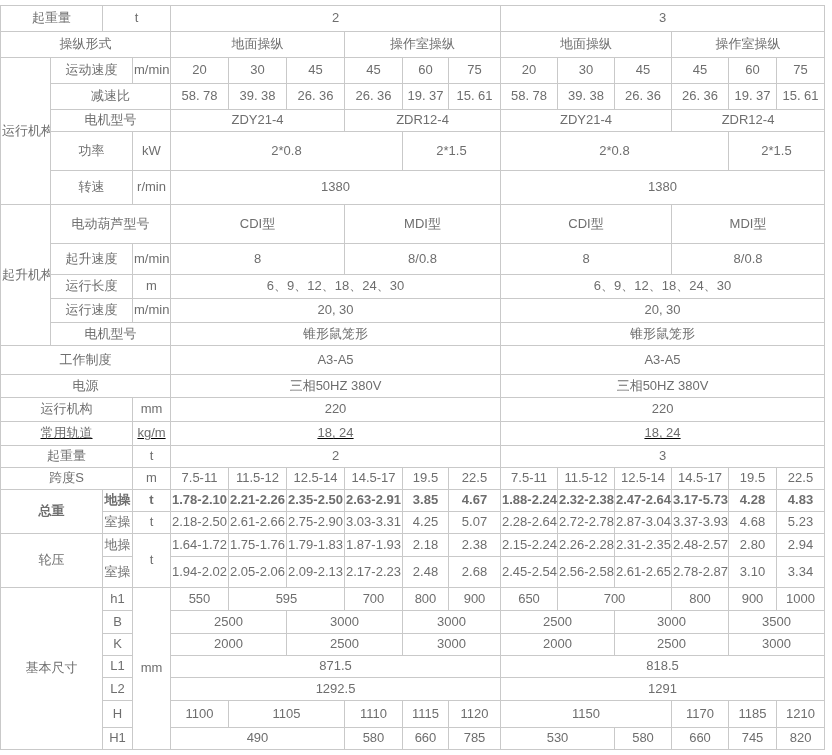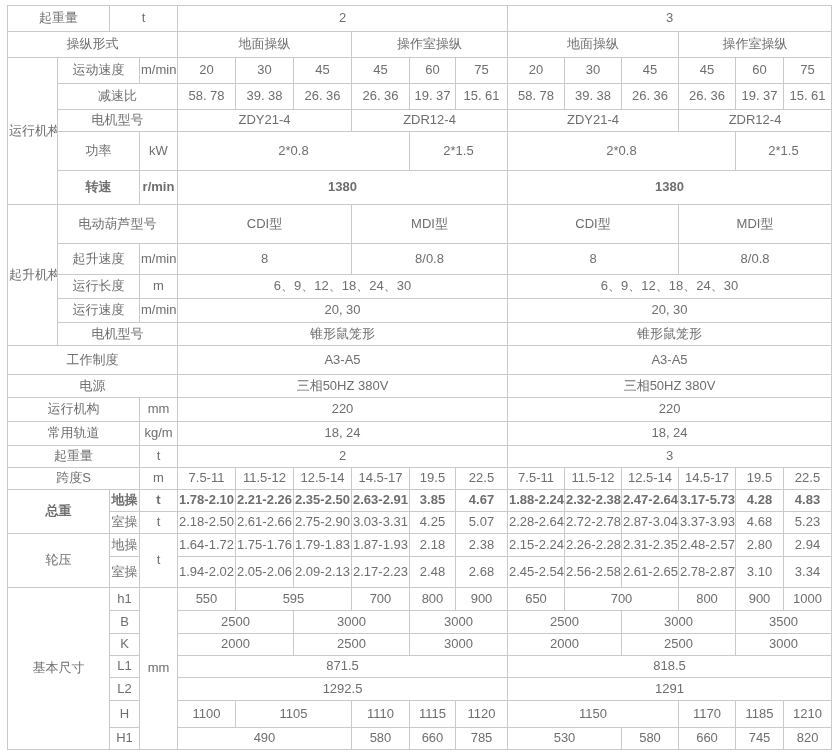--- a/index.html
+++ b/index.html
@@ -6,21 +6,21 @@
     margin: 0;
     padding: 0;
     background: #ffffff;
     font-family: "Liberation Sans", "DejaVu Sans", sans-serif;
   }
   .page {
     width: 832px;
     height: 755px;
     background: #ffffff;
     box-sizing: border-box;
-    padding: 5px 0 0 7px;
+    padding: 5px 0 0 0;
     overflow: hidden;
   }
   table.spec {
     border-collapse: collapse;
     table-layout: fixed;
     width: 824px;
   }
   table.spec td {
     border: 1px solid #c9c9c9;
     padding: 0 1px;
@@ -111,21 +111,21 @@
           <td colspan="3">ZDR12-4</td>
         </tr>
         <tr style="height: 39px;">
           <td colspan="2">功率</td>
           <td>kW</td>
           <td colspan="4">2*0.8</td>
           <td colspan="2">2*1.5</td>
           <td colspan="4">2*0.8</td>
           <td colspan="2">2*1.5</td>
         </tr>
-        <tr style="height: 34px; font-weight: bold;">
+        <tr style="height: 34px;">
           <td colspan="2">转速</td>
           <td>r/min</td>
           <td colspan="6">1380</td>
           <td colspan="6">1380</td>
         </tr>
         <tr style="height: 39px;">
           <td rowspan="5">起升机构</td>
           <td colspan="3">电动葫芦型号</td>
           <td colspan="3">CDI型</td>
           <td colspan="3">MDI型</td>
@@ -166,21 +166,21 @@
           <td colspan="4">电源</td>
           <td colspan="6">三相50HZ 380V</td>
           <td colspan="6">三相50HZ 380V</td>
         </tr>
         <tr style="height: 24px;">
           <td colspan="3">运行机构</td>
           <td>mm</td>
           <td colspan="6">220</td>
           <td colspan="6">220</td>
         </tr>
-        <tr style="height: 24px;">
+        <tr style="height: 24px; text-decoration: underline;">
           <td colspan="3">常用轨道</td>
           <td>kg/m</td>
           <td colspan="6">18, 24</td>
           <td colspan="6">18, 24</td>
         </tr>
         <tr style="height: 22px;">
           <td colspan="3">起重量</td>
           <td>t</td>
           <td colspan="6">2</td>
           <td colspan="6">3</td>

